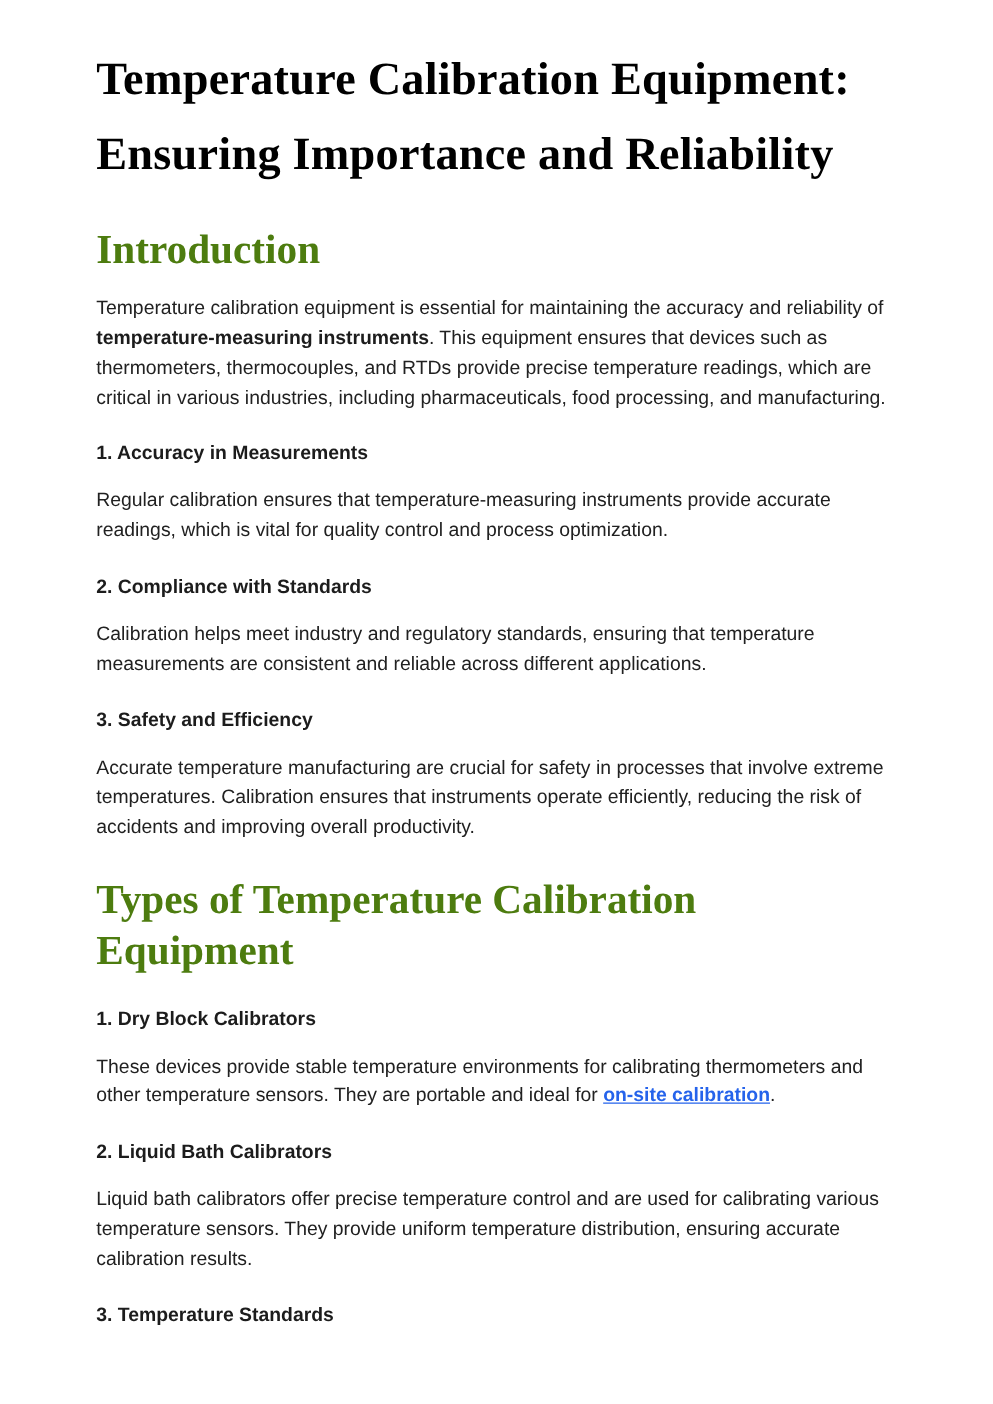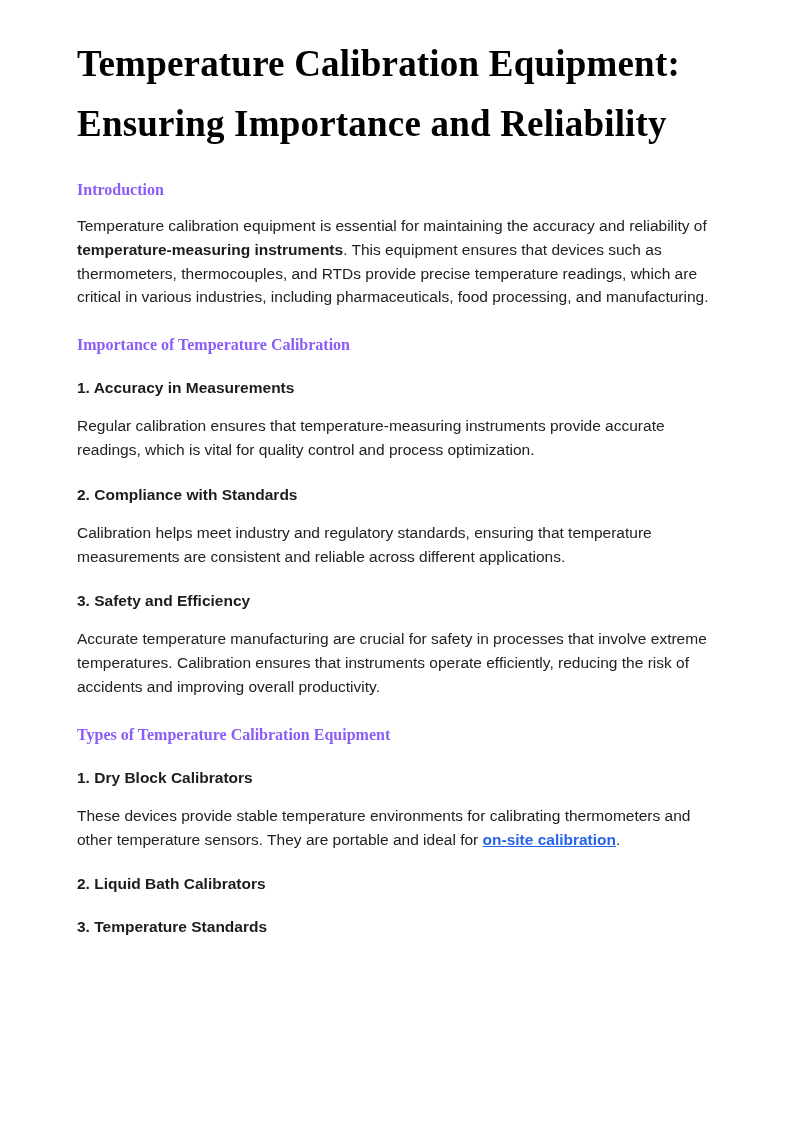--- a/index.html
+++ b/index.html
@@ -23,23 +23,23 @@
     font-size: 37px;
     line-height: 60px;
     color: #000000;
     margin: 0 0 16px 0;
     letter-spacing: 0.2px;
   }
   .title-line { display: block; }
   h2.section-heading {
     font-family: "Liberation Serif", "DejaVu Serif", serif;
     font-weight: bold;
-    font-size: 16px;
+    font-size: 33px;
     line-height: 1.25;
-    color: #8b5cf6;
+    color: #4d7c0f;
     margin: 26px 0 14px 0;
   }
   h3.sub-heading {
     font-family: "Liberation Sans", "DejaVu Sans", sans-serif;
     font-weight: bold;
     font-size: 15.5px;
     line-height: 21px;
     color: #1c1c1c;
     margin: 22px 0 16px 0;
   }
@@ -69,33 +69,33 @@
 
   <h1 class="doc-title">
     <span class="title-line">Temperature Calibration Equipment:</span>
     <span class="title-line">Ensuring Importance and Reliability</span>
   </h1>
 
   <h2 class="section-heading">Introduction</h2>
 
   <p class="body-text"><span>Temperature calibration equipment is essential for maintaining the accuracy and reliability of </span><strong>temperature-measuring instruments</strong><span>. This equipment ensures that devices such as thermometers, thermocouples, and RTDs provide precise temperature readings, which are critical in various industries, including pharmaceuticals, food processing, and manufacturing.</span></p>
 
-  <h2 class="section-heading">Importance of Temperature Calibration</h2>
 
   <h3 class="sub-heading">1. Accuracy in Measurements</h3>
   <p class="body-text">Regular calibration ensures that temperature-measuring instruments provide accurate readings, which is vital for quality control and process optimization.</p>
 
   <h3 class="sub-heading">2. Compliance with Standards</h3>
   <p class="body-text">Calibration helps meet industry and regulatory standards, ensuring that temperature measurements are consistent and reliable across different applications.</p>
 
   <h3 class="sub-heading">3. Safety and Efficiency</h3>
   <p class="body-text">Accurate temperature manufacturing are crucial for safety in processes that involve extreme temperatures. Calibration ensures that instruments operate efficiently, reducing the risk of accidents and improving overall productivity.</p>
 
   <h2 class="section-heading">Types of Temperature Calibration Equipment</h2>
 
   <h3 class="sub-heading">1. Dry Block Calibrators</h3>
   <p class="body-text"><span>These devices provide stable temperature environments for calibrating thermometers and other temperature sensors. They are portable and ideal for </span><a class="doc-link" href="#">on-site calibration</a><span>.</span></p>
 
   <h3 class="sub-heading">2. Liquid Bath Calibrators</h3>
+  <p class="body-text">Liquid bath calibrators offer precise temperature control and are used for calibrating various temperature sensors. They provide uniform temperature distribution, ensuring accurate calibration results.</p>
 
   <h3 class="sub-heading">3. Temperature Standards</h3>
 
 </div>
 
 </body></html>

